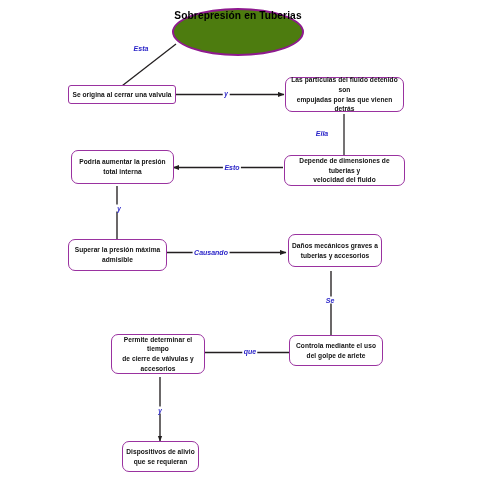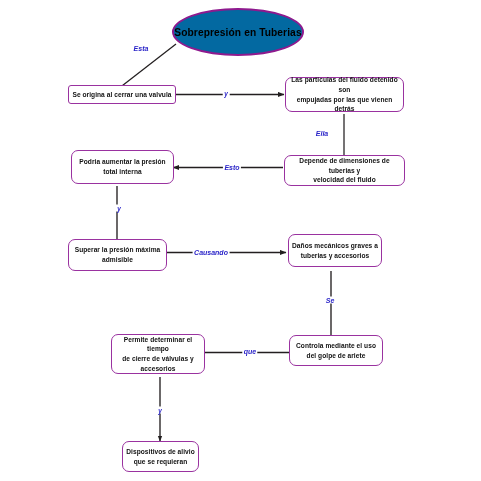--- a/index.html
+++ b/index.html
@@ -41,23 +41,23 @@
     letter-spacing: 0.05px;
   }
   .node.squareish { border-radius: 3px; }
   .node-text { display: block; white-space: pre-line; }
 
   .title-ellipse {
     position: absolute;
     box-sizing: border-box;
     border: 2.6px solid #8e1a8e;
     border-radius: 50%;
-    background: #0369a1;
+    background: #4d7c0f;
     display: flex;
-    align-items: center;
+    align-items: flex-start;
     justify-content: center;
     text-align: center;
     color: #000000;
     font-size: 10.2px;
     font-weight: bold;
     letter-spacing: 0.1px;
   }
 
   .edge-label {
     position: absolute;

